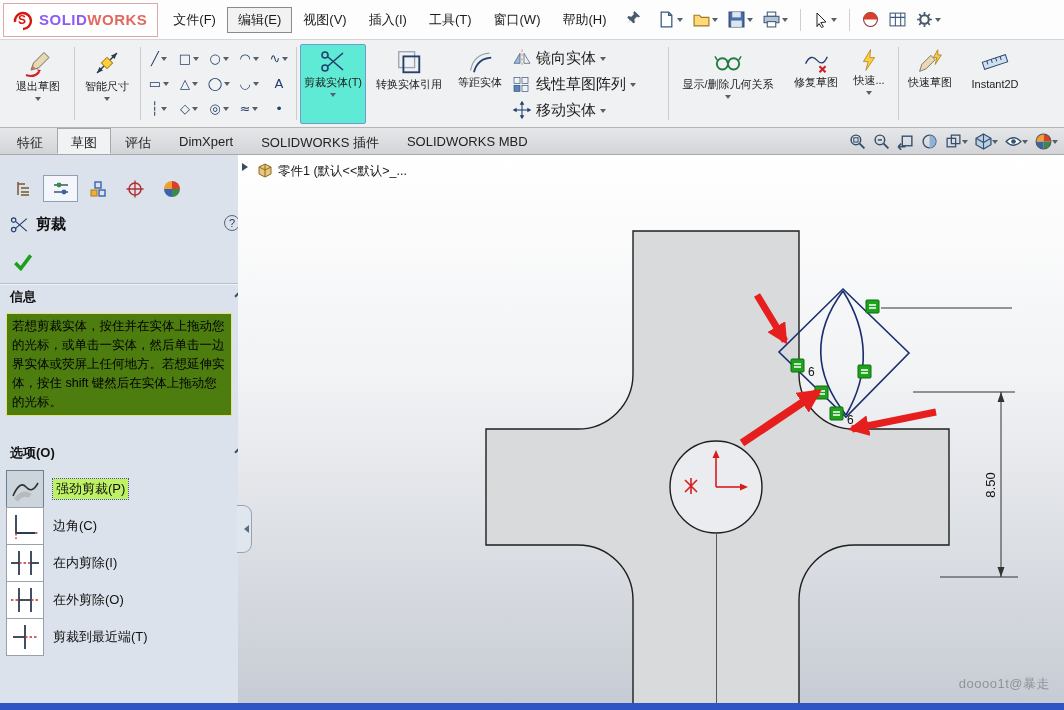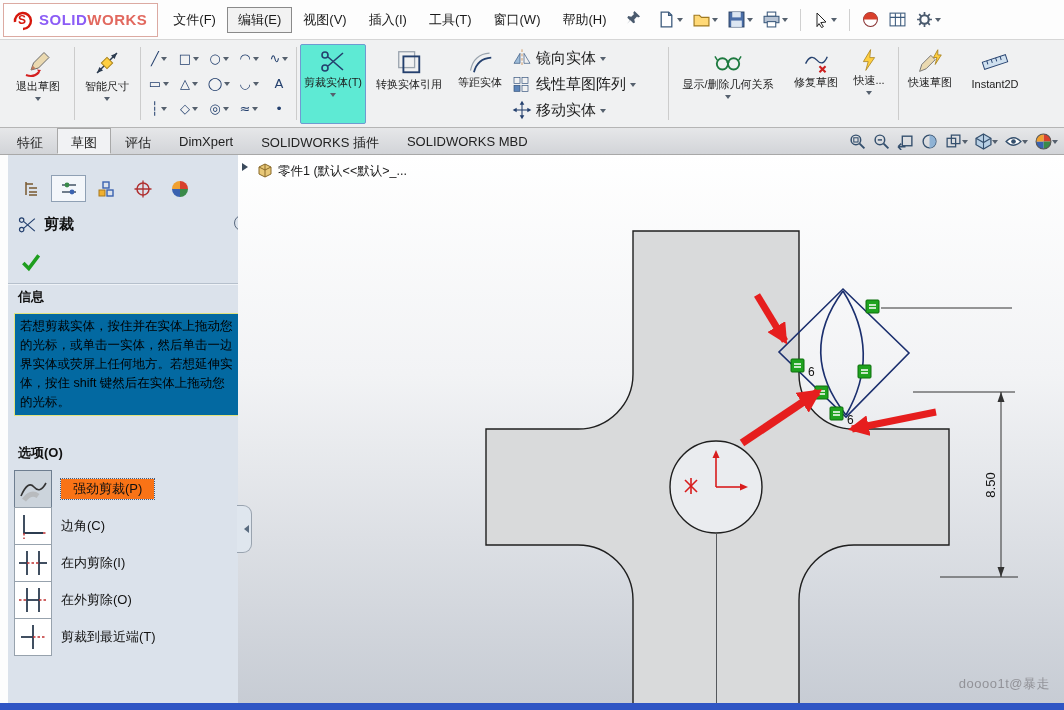--- a/index.html
+++ b/index.html
@@ -33,40 +33,40 @@
   .stack-row{display:flex;align-items:center;gap:4px;height:26px;font-size:15px;color:#1c1c1c;white-space:nowrap}
 
   
   .tabrow{position:absolute;left:0;top:128px;width:100%;height:27px;background:linear-gradient(#e6e7e9,#d2d4d8);border-bottom:1px solid #a8a8a8;display:flex;align-items:stretch;padding-left:3px}
   .tab{font-size:13px;color:#222;padding:5px 13px 8px 13px;white-space:nowrap;border:1px solid transparent}
   .tab.active{background:#f1f2f4;border-color:#a8a8a8;border-bottom-color:#f1f2f4}
   .hud{margin-left:auto;display:flex;align-items:center;gap:7px;padding-right:6px}
 
   
   .main{position:absolute;left:0;top:155px;width:100%;height:548px}
-  .panel{position:absolute;left:8px;top:0;width:258px;height:100%;background:#dbe2eb;border-right:2px solid #4d7c0f}
+  .panel{position:absolute;left:0;top:0;width:258px;height:100%;background:#dbe2eb;border-right:4px solid #4d7c0f}
   .graphics{position:absolute;left:238px;top:0;right:0;bottom:0;background:linear-gradient(180deg,#ffffff 0%,#f2f3f5 40%,#c7ccd4 100%)}
 
   
   .pm-tabs{position:absolute;left:6px;top:20px;height:27px;display:flex;gap:2px}
   .pm-tab{width:35px;height:27px;display:flex;align-items:center;justify-content:center;border:1px solid transparent}
   .pm-tab.active{background:#f3f6fa;border-color:#8fa0b4}
   .pm-title{position:absolute;left:10px;top:60px;display:flex;align-items:center;gap:7px}
   .pm-title .t{font-size:15px;font-weight:bold;color:#111}
   .pm-help{position:absolute;right:14px;top:60px;width:16px;height:16px;border:1px solid #57677d;border-radius:50%;font-size:11px;color:#2c3e55;display:flex;align-items:center;justify-content:center}
   .pm-ok{position:absolute;left:12px;top:96px}
   .pm-div{position:absolute;left:0;right:0;top:128px;height:2px;border-top:1px solid #b6c0cc;border-bottom:1px solid #eef2f7}
   .sec-h{position:absolute;left:10px;right:10px;display:flex;align-items:flex-start;justify-content:space-between;font-size:13px;font-weight:bold;color:#111}
   .chev{width:8px;height:8px;border-left:2px solid #3c4c60;border-top:2px solid #3c4c60;transform:rotate(45deg);margin-top:4px}
-  .msgbox{position:absolute;left:6px;top:158px;width:226px;background:#0369a1;border:1px solid #e3e37e;padding:3px 5px;font-size:12.5px;line-height:19px;color:#000}
+  .msgbox{position:absolute;left:6px;top:158px;width:226px;background:#4d7c0f;border:1px solid #e3e37e;padding:3px 5px;font-size:12.5px;line-height:19px;color:#000}
   .opt-row{position:absolute;left:6px;display:flex;align-items:center}
   .opt-ic{width:38px;height:38px;background:#fff;border:1px solid #97a2ad;display:flex;align-items:center;justify-content:center}
   .opt-ic.pressed{background:#ccd4dc;border-color:#6e7e90}
   .opt-lbl{margin-left:9px;font-size:13px;color:#111;white-space:nowrap}
-  .opt-lbl.sel{background:#f97316;outline:1px dotted #44597a;padding:1px 12px}
+  .opt-lbl.sel{background:#bef264;outline:1px dotted #44597a;padding:1px 3px}
   .splitter{position:absolute;left:237px;top:350px;width:15px;height:48px;background:#dfe6ee;border:1px solid #99a3af;border-left:none;border-radius:0 9px 9px 0;display:flex;align-items:center;justify-content:center}
   .tri-left{width:0;height:0;border:4px solid transparent;border-right:5px solid #5a6c80}
 
   
   .crumb{position:absolute;left:4px;top:8px;display:flex;align-items:flex-start;gap:5px}
   .tri-right{width:0;height:0;border:4px solid transparent;border-left:6px solid #3a4a5c}
   .crumb .txt{font-size:12.5px;color:#1a1a1a;white-space:nowrap}
   .gfx-svg{position:absolute;left:0;top:0}
   .watermark{position:absolute;right:14px;bottom:10px;font-size:13px;color:rgba(140,140,145,.9);letter-spacing:.5px}
 

